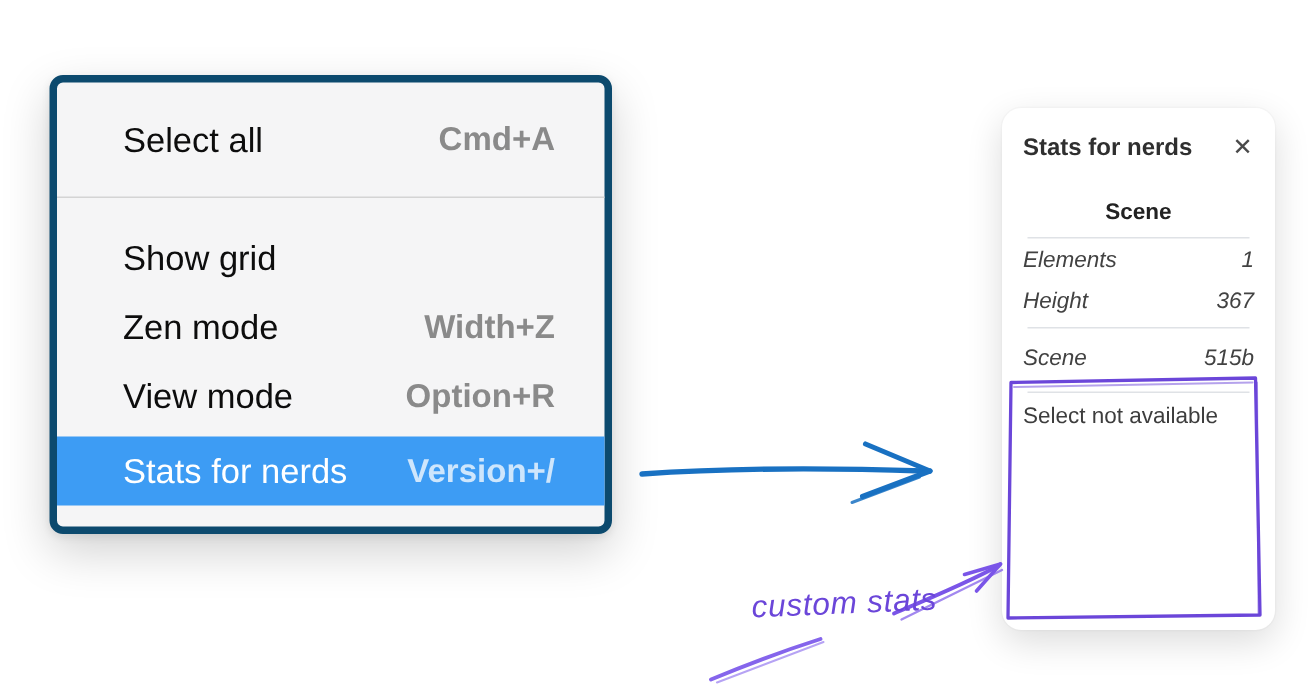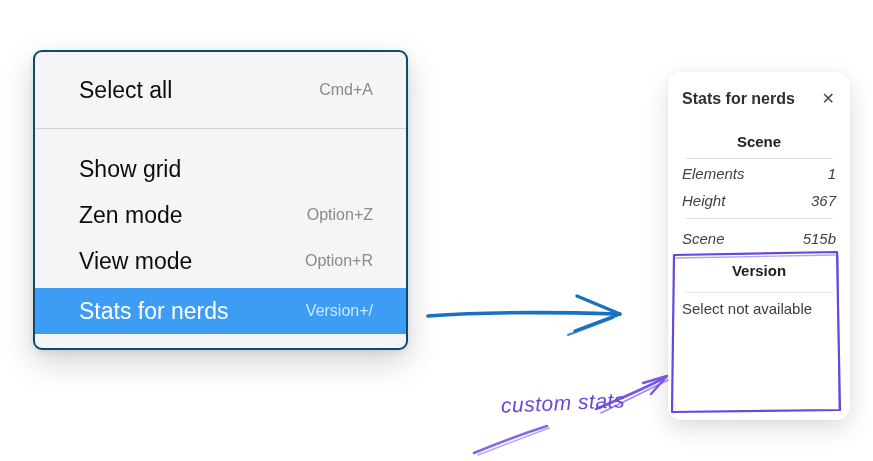--- a/index.html
+++ b/index.html
@@ -12,33 +12,33 @@
   body{
     width:873px;height:461px;position:relative;overflow:hidden;
     background:#ffffff;
     font-family:"Liberation Sans", sans-serif;
   }
 
   
   .menu{
     position:absolute;left:33px;top:50px;width:375px;
     background:#f5f5f6;
-    border:2px solid #0c4a6e;border-radius:9px;
+    border:5px solid #0c4a6e;border-radius:9px;
     box-shadow:0 12px 32px rgba(0,0,0,.18), 0 2px 6px rgba(0,0,0,.08);
   }
   .menu-section-top{padding:6px 0;}
   .menu-section-main{padding:17px 0 14px;}
   .menu-divider{height:1px;background:#d4d4d4;margin:0;}
   .menu-row{
     display:flex;justify-content:space-between;align-items:center;
     height:46px;padding:0 33px 0 44px;
     font-size:23px;color:#0d0d0d;cursor:default;
   }
   .menu-section-top .menu-row{height:64px;}
-  .menu-row .shortcut{font-size:16px;color:#8a8a8a;}
+  .menu-row .shortcut{font-size:22px;color:#8a8a8a;font-weight:bold;}
   .menu-row.highlighted{
     background:var(--highlight);color:#ffffff;margin-top:4px;
   }
   .menu-row.highlighted .shortcut{color:rgba(255,255,255,.75);}
 
   
   .stats-panel{
     position:absolute;left:668px;top:72px;width:182px;height:348px;
     background:#ffffff;border-radius:13px;
     box-shadow:0 8px 24px rgba(0,0,0,.14), 0 0 0 1px rgba(0,0,0,.02);
@@ -92,21 +92,21 @@
       <span class="shortcut">Cmd+A</span>
     </div>
   </div>
   <div class="menu-divider"></div>
   <div class="menu-section-main">
     <div class="menu-row">
       <span>Show grid</span>
     </div>
     <div class="menu-row">
       <span>Zen mode</span>
-      <span class="shortcut">Option+Z</span>
+      <span class="shortcut">Width+Z</span>
     </div>
     <div class="menu-row">
       <span>View mode</span>
       <span class="shortcut">Option+R</span>
     </div>
     <div class="menu-row highlighted">
       <span>Stats for nerds</span>
       <span class="shortcut">Version+/</span>
     </div>
   </div>
@@ -128,21 +128,20 @@
     <span>Height</span>
     <span class="stat-value">367</span>
   </div>
 
   <hr class="panel-divider">
   <div class="stat-row gap">
     <span>Scene</span>
     <span class="stat-value">515b</span>
   </div>
 
-  <div class="section-heading h-version">Version</div>
   <hr class="panel-divider pd-version">
   <div class="panel-note">Select not available</div>
 </div>
 
 <svg class="overlay" viewBox="0 0 873 461" xmlns="http://www.w3.org/2000/svg">
 
   <g stroke="#1971c2" fill="none" stroke-linecap="round" stroke-linejoin="round">
     <path d="M 428 316 C 485 312 555 312 616 314" stroke-width="3.6"></path>
     <path d="M 577 296 L 620 314" stroke-width="3.4"></path>
     <path d="M 620 314 L 575 331" stroke-width="3.4"></path>

